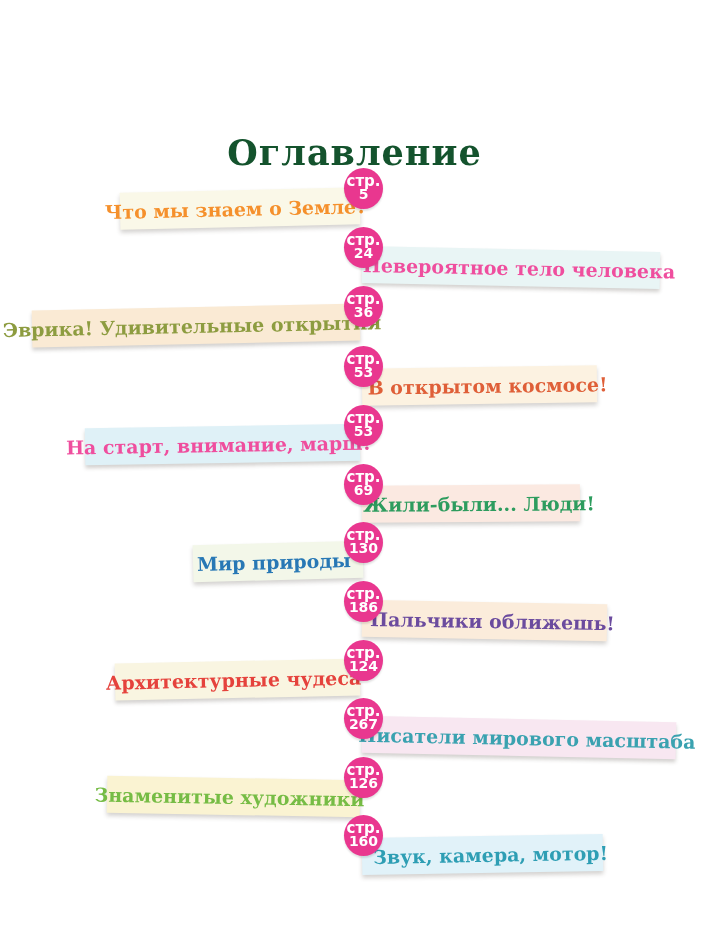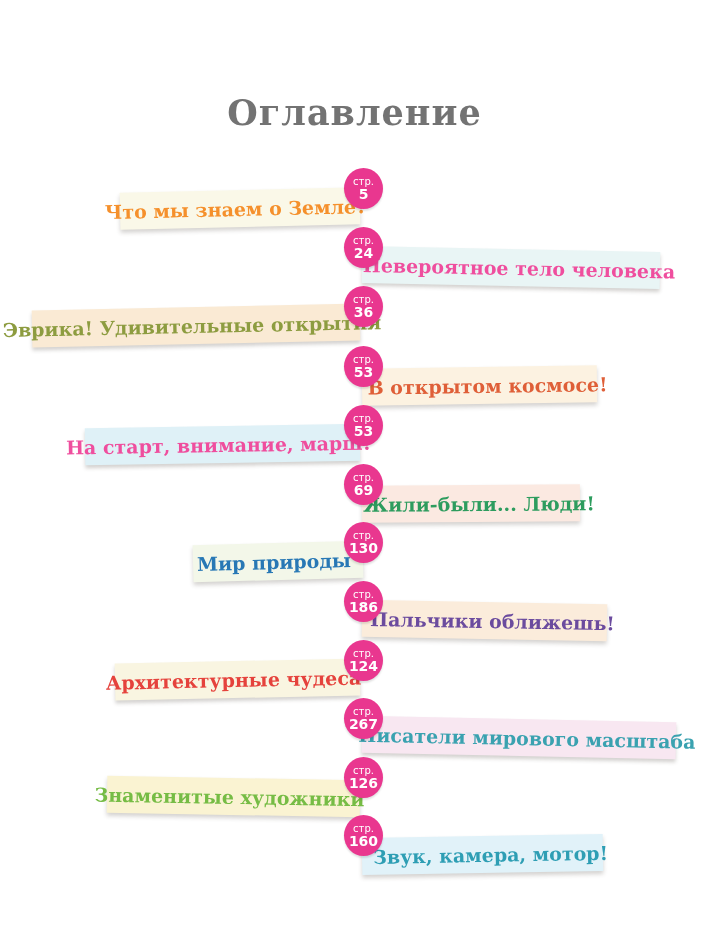--- a/index.html
+++ b/index.html
@@ -24,21 +24,21 @@
   }
   .entry.left .bar{padding:0 16px 0 8px;}
   .entry.right .bar{padding:0 10px 0 26px;}
   .badge{
     position:absolute;width:39px;height:41px;border-radius:50%;
     display:flex;flex-direction:column;align-items:center;justify-content:center;
     z-index:5;cursor:pointer;
     box-shadow:0 2px 2px rgba(0,0,0,0.12);
     font-family:"DejaVu Sans","Liberation Sans",sans-serif;
   }
-  .badge .badge-label{font-size:10px;font-weight:normal;line-height:11px;}
+  .badge .badge-label{font-size:15px;font-weight:bold;line-height:11px;}
   .badge .badge-num{font-size:14px;font-weight:bold;line-height:15px;}
 
   .e1  .bar{left:120px;top:190px;width:240px;transform:rotate(-1.3deg);}
   .e2  .bar{left:362px;top:249px;width:298px;transform:rotate(1.2deg);}
   .e3  .bar{left:32px; top:307px;width:328px;transform:rotate(-1.2deg);}
   .e4  .bar{left:362px;top:367px;width:235px;transform:rotate(-0.8deg);}
   .e5  .bar{left:85px; top:426px;width:275px;transform:rotate(-0.9deg);}
   .e6  .bar{left:362px;top:485px;width:218px;transform:rotate(-0.4deg);}
   .e7  .bar{left:193px;top:543px;width:170px;transform:rotate(-1.5deg);}
   .e8  .bar{left:362px;top:602px;width:245px;transform:rotate(1.0deg);}
@@ -58,21 +58,21 @@
   .e9  .badge{left:344px;top:640px;}
   .e10 .badge{left:344px;top:698px;}
   .e11 .badge{left:344px;top:757px;}
   .e12 .badge{left:344px;top:815px;}
 </style>
 </head>
 <body style="background: rgb(255, 255, 255);">
 
 <div class="page">
 
-  <h1 class="page-title" style="color: #737373;">Оглавление</h1>
+  <h1 class="page-title" style="color: #14532d; margin-top: 40px;">Оглавление</h1>
 
   <div class="entry left e1">
     <div class="bar" style="background: rgb(250, 248, 232); color: rgb(245, 144, 44);">
       <span>Что мы знаем о Земле?</span>
     </div>
     <div class="badge" style="background: rgb(233, 55, 143); color: rgb(255, 255, 255);">
       <span class="badge-label">стр.</span>
       <span class="badge-num">5</span>
     </div>
   </div>

